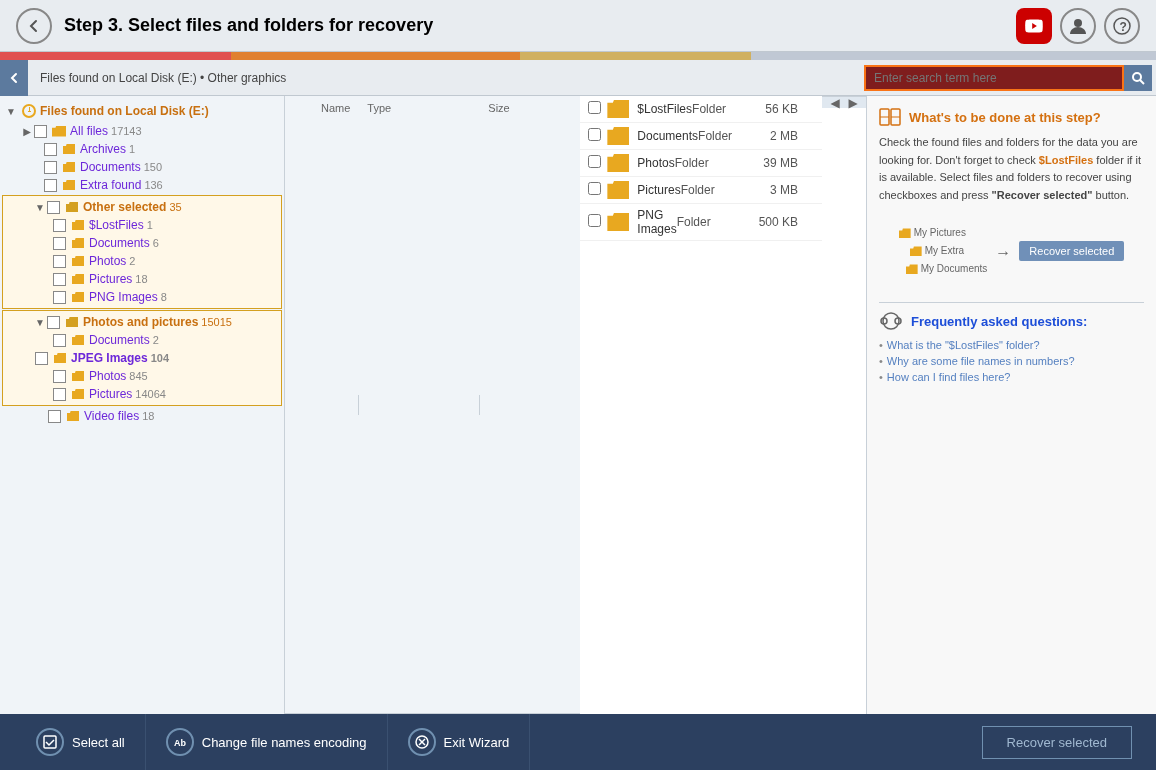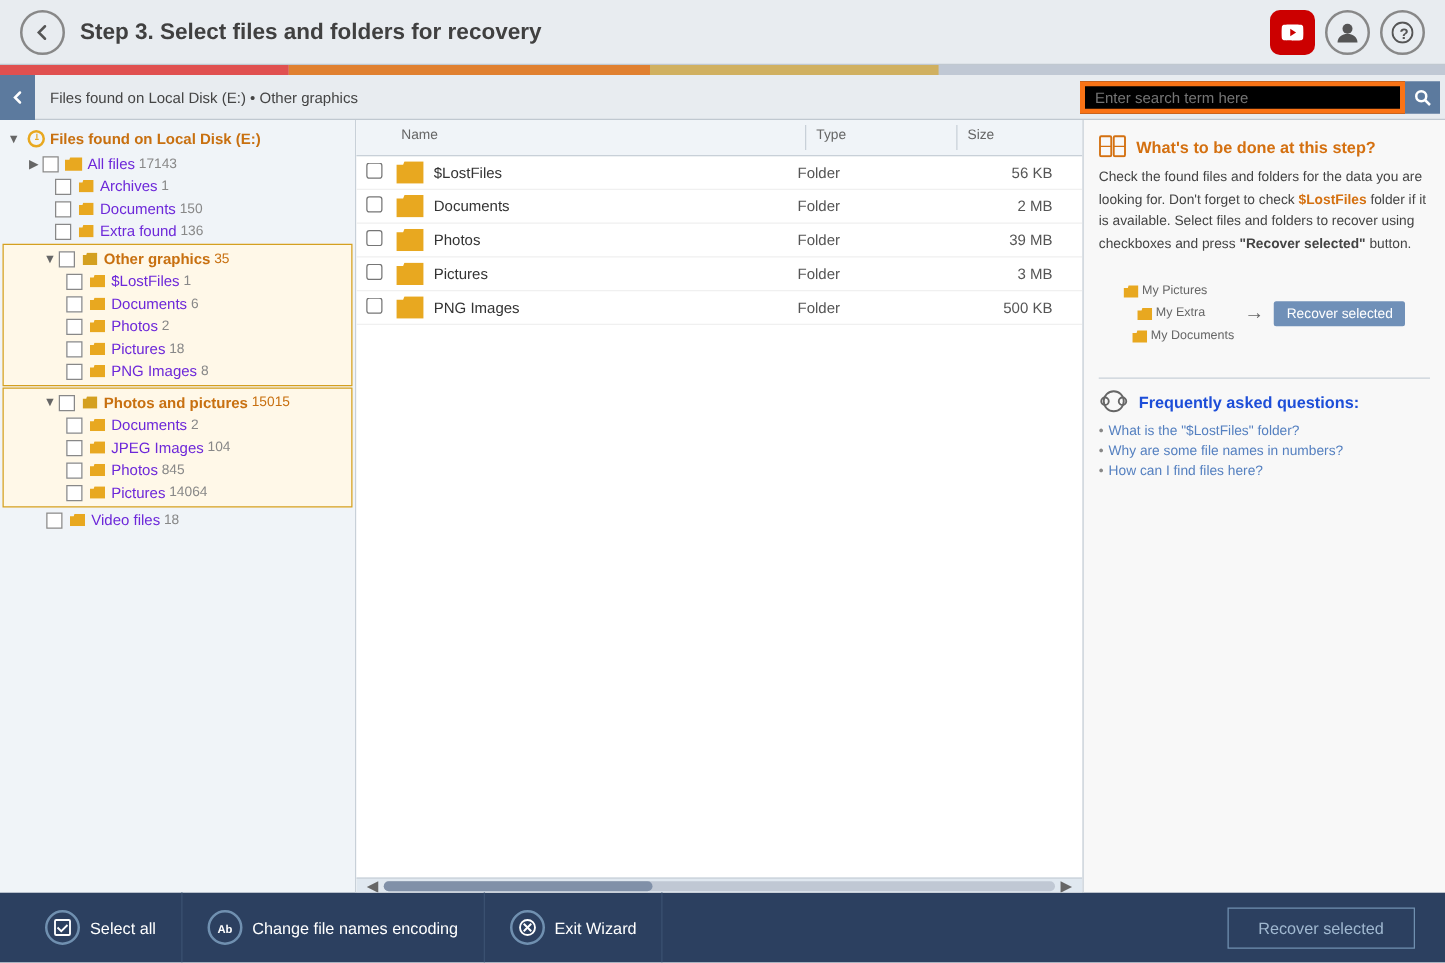--- a/index.html
+++ b/index.html
@@ -2,40 +2,40 @@
 <html><head>
   <meta charset="utf-8">
   <style>
     * { box-sizing: border-box; margin: 0; padding: 0; }
     body { font-family: Arial, sans-serif; font-size: 13px; background: #d0d8e0; width: 1156px; height: 770px; overflow: hidden; }
 
     
     .header { background: #e8ecf0; height: 52px; display: flex; align-items: center; padding: 0 16px; border-bottom: 1px solid #c0c8d0; }
     .back-btn { width: 36px; height: 36px; border-radius: 50%; border: 2px solid #888; background: transparent; cursor: pointer; display: flex; align-items: center; justify-content: center; margin-right: 12px; }
     .back-btn svg { width: 16px; height: 16px; fill: #555; }
-    .header-title { font-size: 18px; color: #404040; flex: 1; }
+    .header-title { font-size: 18px; color: #000000; flex: 1; }
     .header-title span { font-weight: bold; }
     .header-icons { display: flex; gap: 8px; }
     .header-icon { width: 36px; height: 36px; border-radius: 50%; display: flex; align-items: center; justify-content: center; cursor: pointer; }
     .header-icon.youtube { background: #cc0000; border-radius: 8px; }
     .header-icon.youtube svg { fill: white; width: 18px; height: 14px; }
     .header-icon.user, .header-icon.help { background: transparent; border: 2px solid #888; }
     .header-icon svg { fill: #555; width: 18px; height: 18px; }
 
     
     .progress-bar-container { height: 8px; background: #c0c8d0; display: flex; }
     .progress-segment { height: 100%; }
 
     
     .breadcrumb-bar { height: 36px; display: flex; align-items: center; background: #e8ecf0; border-bottom: 1px solid #c0c8d0; }
     .breadcrumb-toggle { width: 28px; height: 36px; background: #5c7a9e; display: flex; align-items: center; justify-content: center; cursor: pointer; flex-shrink: 0; }
     .breadcrumb-toggle svg { fill: white; width: 12px; height: 12px; }
     .breadcrumb-text { flex: 1; padding: 0 12px; color: #444; font-size: 12px; }
     .search-area { display: flex; align-items: center; margin-right: 4px; }
-    .search-input { border: 4px solid #f97316; padding: 4px 8px; font-size: 12px; color: #aaa; width: 260px; height: 26px; background: #000000; }
+    .search-input { border: 2px solid #f97316; padding: 4px 8px; font-size: 12px; color: #aaa; width: 260px; height: 26px; background: #7f1d1d; }
     .search-btn { width: 28px; height: 26px; background: #5c7a9e; border: none; cursor: pointer; display: flex; align-items: center; justify-content: center; }
     .search-btn svg { fill: white; width: 14px; height: 14px; }
 
     
     .main-layout { display: flex; height: calc(770px - 52px - 8px - 36px - 56px); }
 
     
     .sidebar { width: 285px; background: #f0f4f8; border-right: 1px solid #c8d0d8; overflow-y: auto; padding: 4px 0; flex-shrink: 0; }
     .tree-item { display: flex; align-items: center; padding: 2px 0; cursor: pointer; white-space: nowrap; }
     .tree-expand { width: 14px; height: 14px; display: inline-flex; align-items: center; justify-content: center; cursor: pointer; color: #666; font-size: 10px; flex-shrink: 0; }
@@ -48,21 +48,21 @@
     .tree-label { color: #6d28d9; font-size: 12px; }
     .tree-label.orange { color: #c87010; font-weight: bold; }
     .tree-count { color: #888; font-size: 11px; margin-left: 3px; }
     .tree-count.orange { color: #c87010; }
     .checkbox-sm { width: 13px; height: 13px; border: 1px solid #888; background: white; display: inline-block; flex-shrink: 0; margin-right: 1px; }
     .root-item { display: flex; align-items: center; padding: 4px 4px; cursor: pointer; }
     .sub-group { border: 1px solid #d4a020; background: #fff8e8; margin: 1px 2px; padding: 2px 0; }
     .sub-group2 { border: 1px solid #d4a020; background: #fff8e8; margin: 1px 2px; padding: 2px 0; }
 
     
-    .file-list-area { flex: 1; background: white; display: flex; flex-direction: column; overflow: hidden; }
+    .file-list-area { flex: 1; background: white; display: flex; flex-direction: row; overflow: hidden; }
     .file-list-header { display: flex; border-bottom: 1px solid #c8d0d8; padding: 4px 0; background: #f0f4f8; }
     .file-list-header .col { font-size: 11px; color: #666; padding: 2px 8px; }
     .col-name { flex: 1; }
     .col-type { width: 120px; }
     .col-size { width: 100px; }
     .file-table { flex: 1; overflow-y: auto; }
     .file-row { display: flex; align-items: center; padding: 4px 8px; border-bottom: 1px solid #f0f0f0; cursor: pointer; }
     .file-row .check { width: 18px; margin-right: 6px; }
     .file-row .file-icon { width: 22px; height: 18px; background: #e8a820; clip-path: polygon(0 15%, 25% 15%, 30% 0%, 100% 0%, 100% 100%, 0 100%); margin-right: 8px; flex-shrink: 0; }
     .file-row .file-name { flex: 1; color: #333; font-size: 12px; }
@@ -216,21 +216,21 @@
       <span class="tree-count">136</span>
     </div>
 
     <div class="sub-group">
       <div class="tree-item" style="padding-left: 30px; background:transparent;">
         <span class="tree-expand">▼</span>
         <span class="checkbox-sm"></span>
         <span class="tree-icon">
             <div class="folder-icon-sm" style="background:#d4a020;"></div>
           </span>
-        <span class="tree-label orange">Other graphics</span>
+        <span class="tree-label orange">Other selected</span>
         <span class="tree-count orange">35</span>
       </div>
       <div class="tree-item" style="padding-left: 50px;">
         <span class="checkbox-sm"></span>
         <span class="tree-icon">
             <div class="folder-icon-sm"></div>
           </span>
         <span class="tree-label">$LostFiles</span>
         <span class="tree-count">1</span>
       </div>
@@ -279,21 +279,21 @@
         <span class="tree-count orange">15015</span>
       </div>
       <div class="tree-item" style="padding-left: 50px;">
         <span class="checkbox-sm"></span>
         <span class="tree-icon">
             <div class="folder-icon-sm"></div>
           </span>
         <span class="tree-label">Documents</span>
         <span class="tree-count">2</span>
       </div>
-      <div class="tree-item" style="padding-left: 50px;">
+      <div class="tree-item" style="padding-left: 32px; font-weight: bold;">
         <span class="checkbox-sm"></span>
         <span class="tree-icon">
             <div class="folder-icon-sm"></div>
           </span>
         <span class="tree-label">JPEG Images</span>
         <span class="tree-count">104</span>
       </div>
       <div class="tree-item" style="padding-left: 50px;">
         <span class="checkbox-sm"></span>
         <span class="tree-icon">
@@ -305,21 +305,21 @@
       <div class="tree-item" style="padding-left: 50px;">
         <span class="checkbox-sm"></span>
         <span class="tree-icon">
             <div class="folder-icon-sm"></div>
           </span>
         <span class="tree-label">Pictures</span>
         <span class="tree-count">14064</span>
       </div>
     </div>
 
-    <div class="tree-item" style="padding-left: 23px;">
+    <div class="tree-item" style="padding-left: 34px;">
       <span class="tree-expand" style="width:14px;">&nbsp;</span>
       <span class="checkbox-sm"></span>
       <span class="tree-icon">
           <div class="folder-icon-sm"></div>
         </span>
       <span class="tree-label">Video files</span>
       <span class="tree-count">18</span>
     </div>
   </div>
 

